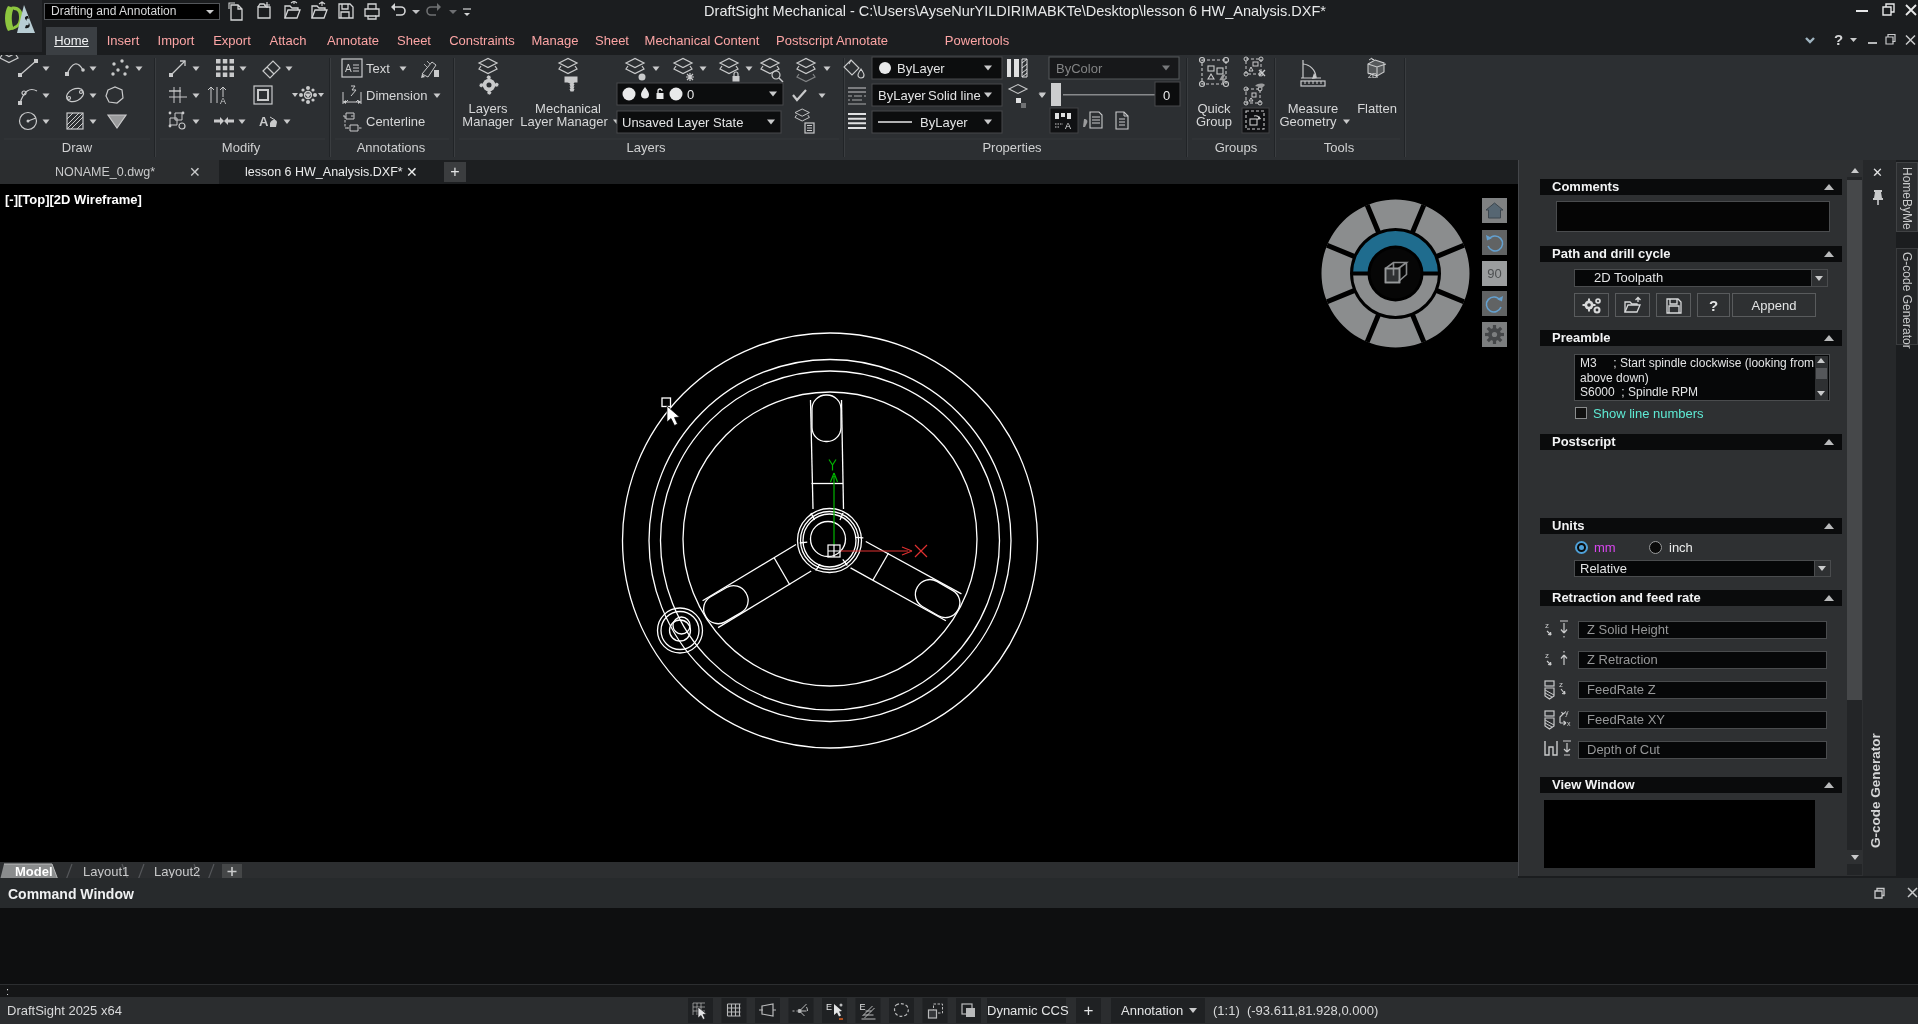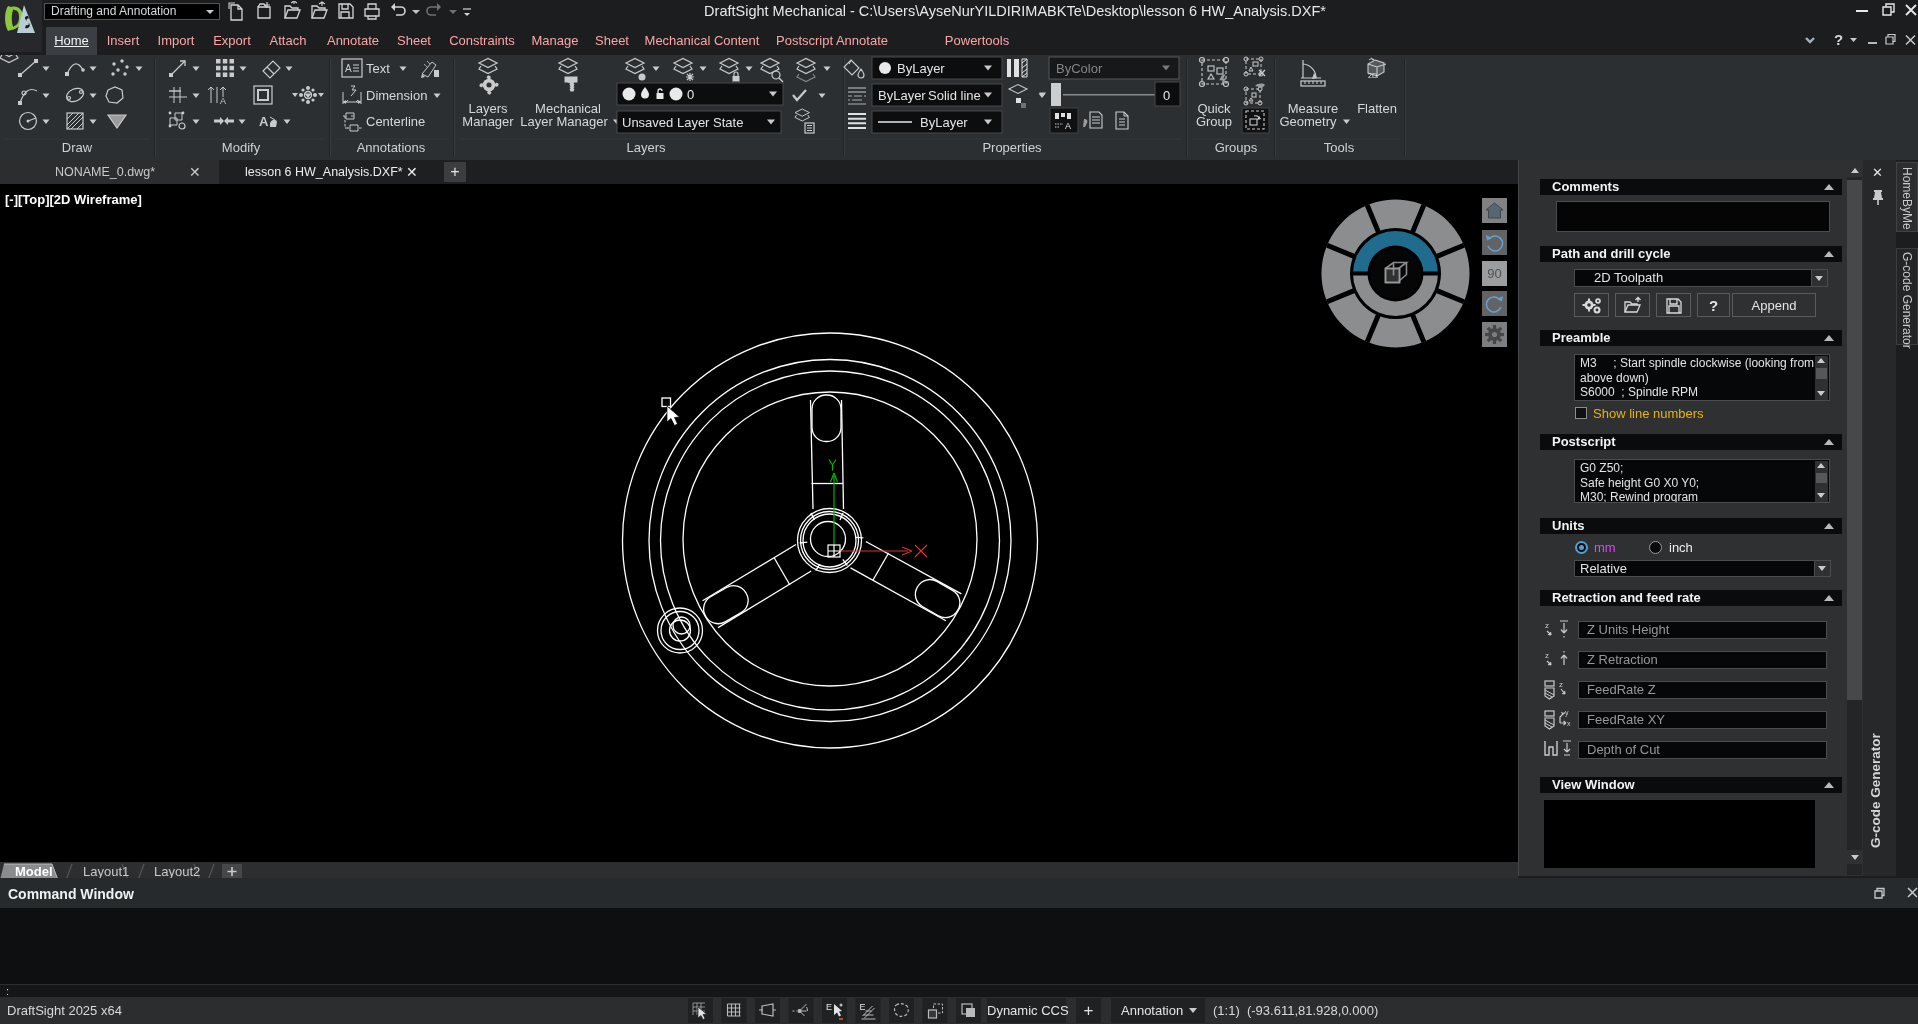--- a/index.html
+++ b/index.html
@@ -764,44 +764,38 @@
   <div class="pbtn" style="left:213px; top:133px; width:84px; height:24px; line-height:23px;">Append</div>
 
   <div class="phead" style="top:170px;">Preamble<span class="tri"></span></div>
   <div class="pinput" style="left:55px; top:194px; width:256px; height:47px; font-size:12px; padding:1px 13px 0 5px; line-height:14.5px; white-space:nowrap; overflow:hidden;">M3&nbsp;&nbsp;&nbsp;&nbsp;&nbsp;; Start spindle clockwise (looking from<br>above down)<br>S6000&nbsp;&nbsp;; Spindle RPM
     <span style="position:absolute; right:1px; top:1px; width:13px; height:44px; background:#2e3032;"></span>
     <span style="position:absolute; right:4px; top:3px; width:0; height:0; border-left:4px solid transparent; border-right:4px solid transparent; border-bottom:5px solid #c9cacb;"></span>
     <span style="position:absolute; right:2px; top:13px; width:11px; height:11px; background:#55575a;"></span>
     <span style="position:absolute; right:4px; bottom:4px; width:0; height:0; border-left:4px solid transparent; border-right:4px solid transparent; border-top:5px solid #c9cacb;"></span>
   </div>
   <div style="position:absolute; left:56px; top:247px; width:12px; height:12px; background:#111; border:1px solid #8a8c8d;"></div>
-  <div style="position:absolute; left:74px; top:246px; color:#eab308; font-size:13px;">Show line numbers</div>
+  <div style="position:absolute; left:74px; top:246px; color:#5eead4; font-size:13px;">Show line numbers</div>
 
   <div class="phead" style="top:274px;">Postscript<span class="tri"></span></div>
-  <div class="pinput" style="left:55px; top:299px; width:256px; height:44px; font-size:12px; padding:1px 13px 0 5px; line-height:14.5px; white-space:nowrap; overflow:hidden;">G0 Z50;<br>Safe height G0 X0 Y0;<br>M30; Rewind program
-    <span style="position:absolute; right:1px; top:1px; width:13px; height:41px; background:#2e3032;"></span>
-    <span style="position:absolute; right:4px; top:3px; width:0; height:0; border-left:4px solid transparent; border-right:4px solid transparent; border-bottom:5px solid #c9cacb;"></span>
-    <span style="position:absolute; right:2px; top:13px; width:11px; height:10px; background:#55575a;"></span>
-    <span style="position:absolute; right:4px; bottom:4px; width:0; height:0; border-left:4px solid transparent; border-right:4px solid transparent; border-top:5px solid #c9cacb;"></span>
-  </div>
 
   <div class="phead" style="top:358px;">Units<span class="tri"></span></div>
   <div style="position:absolute; left:56px; top:381px; width:13px; height:13px; border-radius:50%; background:#0a0a0a; border:2px solid #4ea0d8;"></div>
   <div style="position:absolute; left:60px; top:385px; width:5px; height:5px; border-radius:50%; background:#4ea0d8;"></div>
   <div style="position:absolute; left:75px; top:380px; color:#d946ef; font-size:13px;">mm</div>
   <div style="position:absolute; left:130px; top:381px; width:13px; height:13px; border-radius:50%; background:#0a0a0a; border:1.5px solid #9a9c9d;"></div>
   <div style="position:absolute; left:150px; top:380px; color:#eceded; font-size:13px;">inch</div>
   <div class="pinput" style="left:55px; top:400px; width:257px; height:17px; line-height:15px; padding-left:5px;">Relative
     <span style="position:absolute; right:0; top:0; width:16px; height:15px; background:#2e3032; border-left:1px solid #4a4c4e;"></span>
     <span style="position:absolute; right:4px; top:5px; width:0; height:0; border-left:4px solid transparent; border-right:4px solid transparent; border-top:5px solid #c9cacb;"></span>
   </div>
 
   <div class="phead" style="top:430px;">Retraction and feed rate<span class="tri"></span></div>
   <div class="rfrow" style="top:461px;">
-        <span class="ph pinput rfin">Z Units Height</span>
+        <span class="ph pinput rfin">Z Solid Height</span>
       </div>
   <div class="rfrow" style="top:491px;">
         <span class="ph pinput rfin">Z Retraction</span>
       </div>
   <div class="rfrow" style="top:521px;">
         <span class="ph pinput rfin">FeedRate Z</span>
       </div>
   <div class="rfrow" style="top:551px;">
         <span class="ph pinput rfin">FeedRate XY</span>
       </div>

